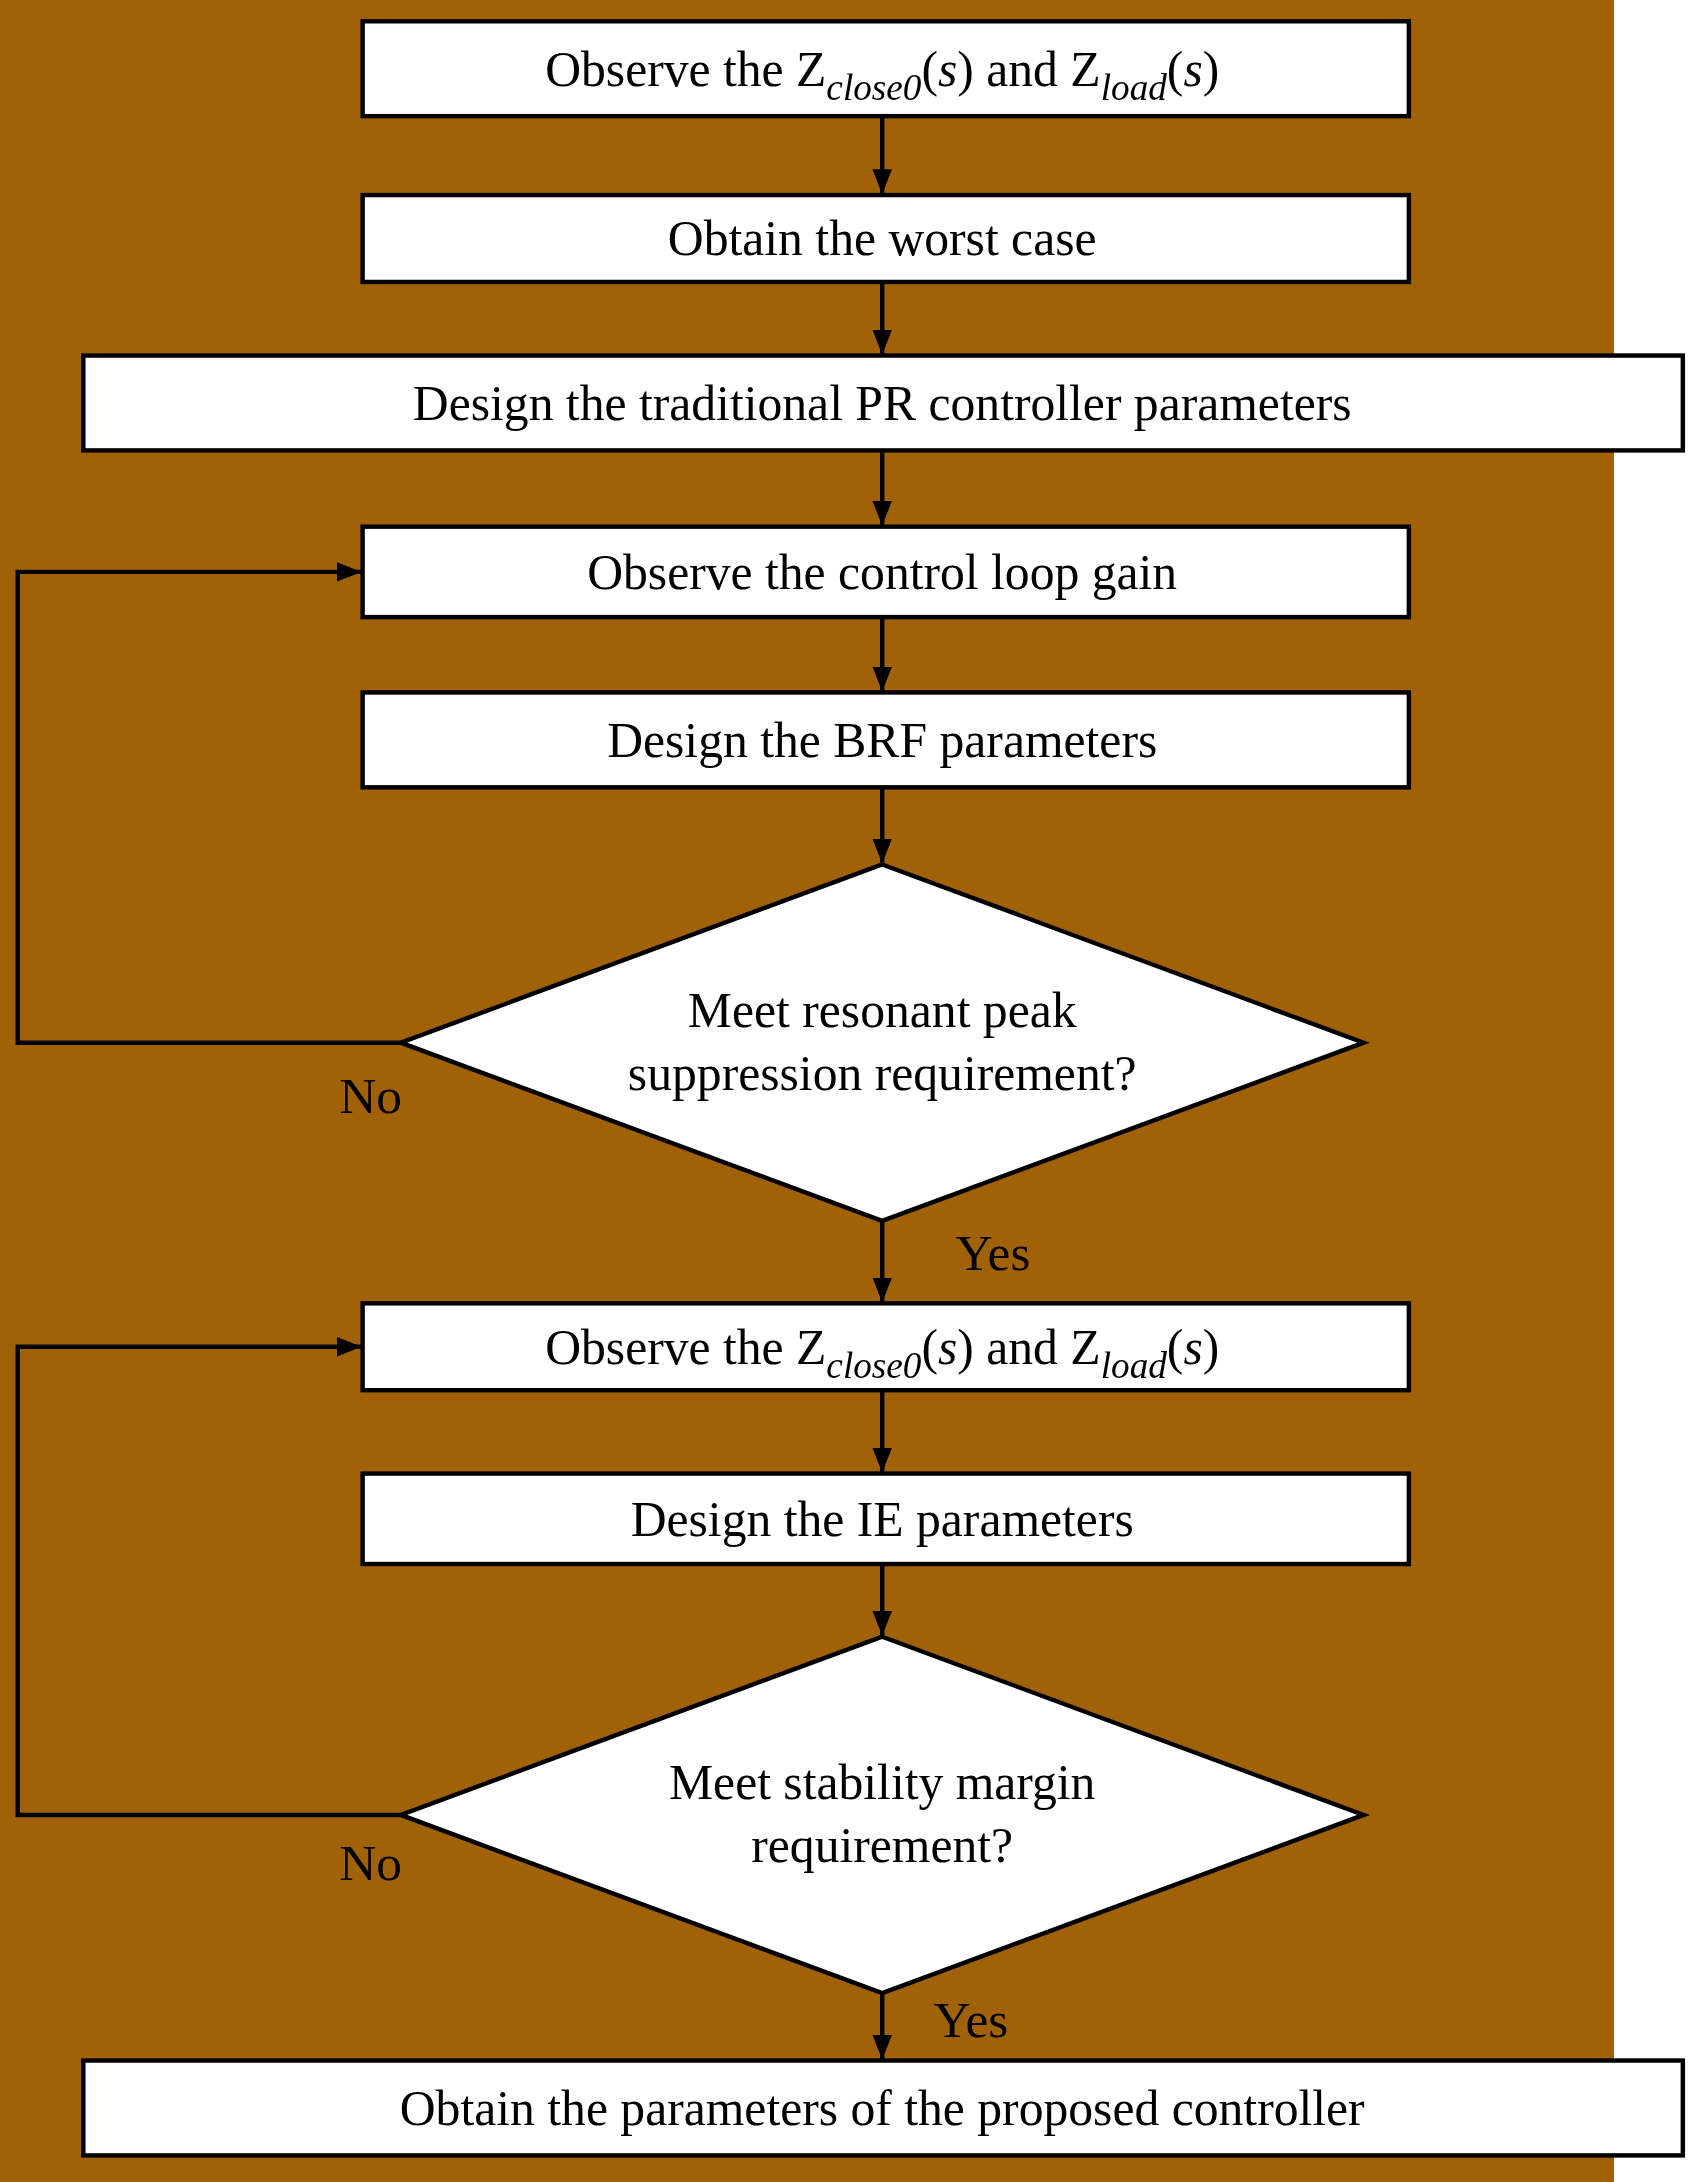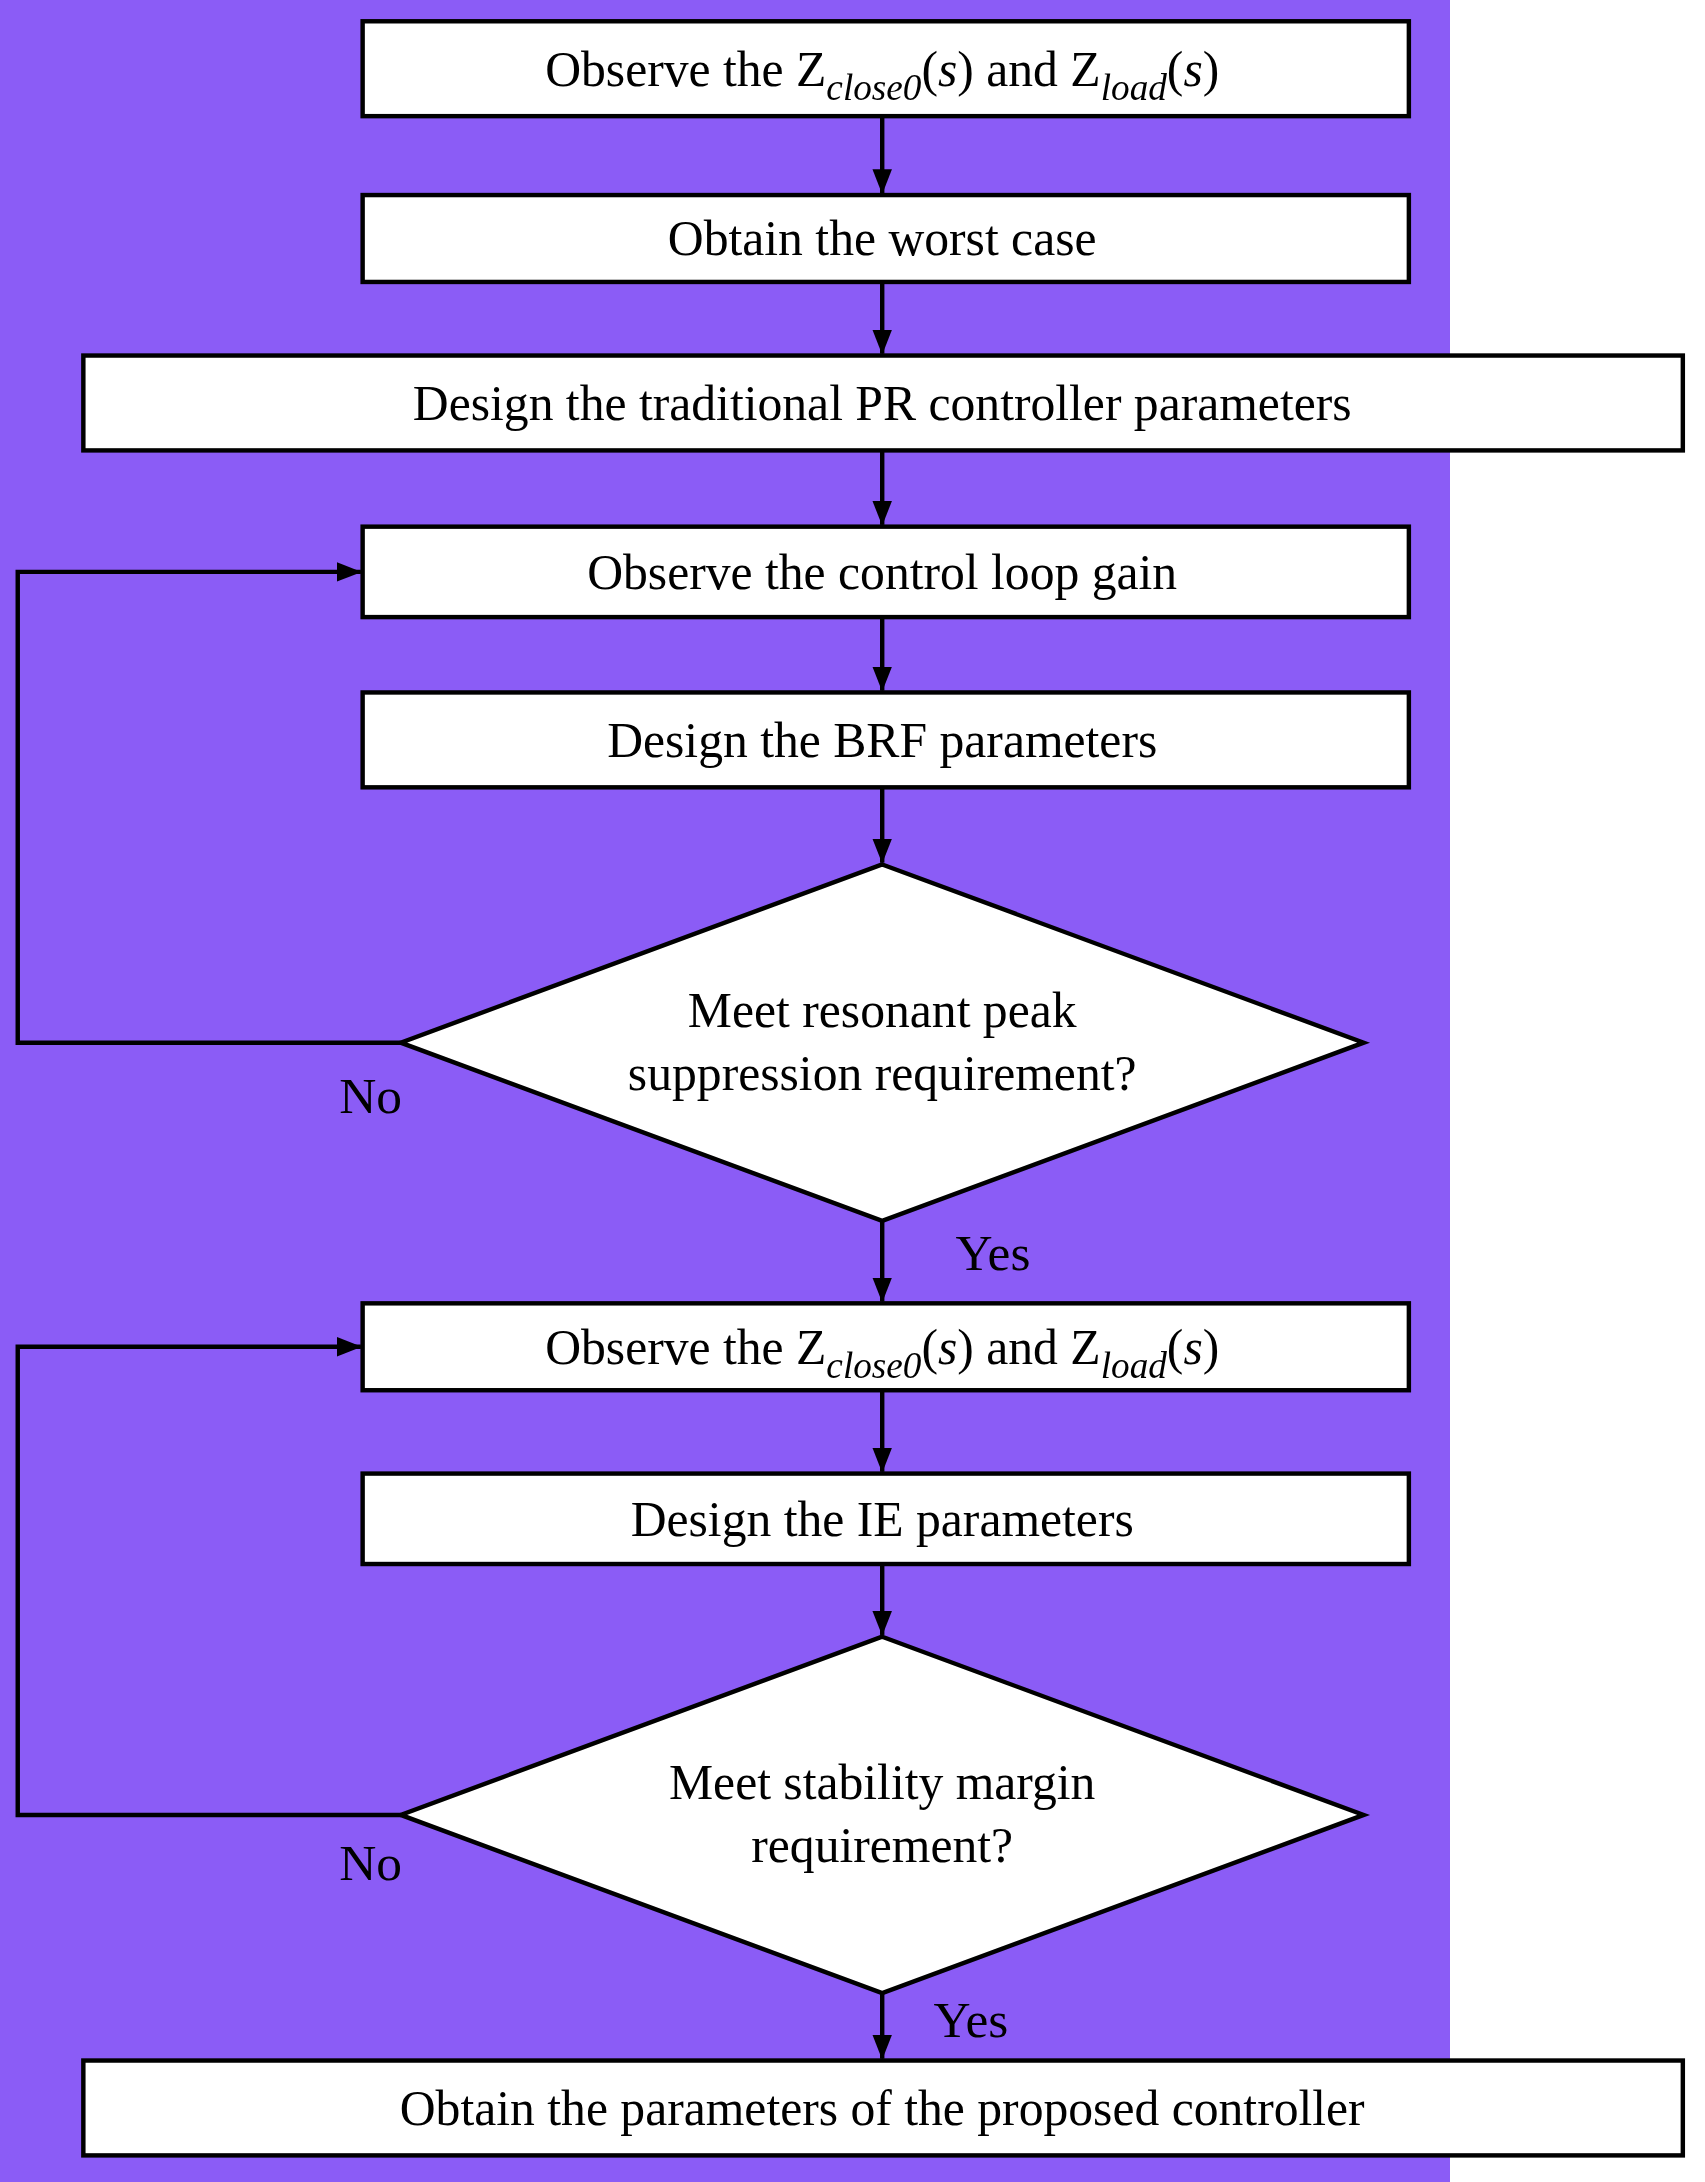--- a/index.html
+++ b/index.html
@@ -1,24 +1,24 @@
 <!DOCTYPE html>
 <html style="font-size:14px"><head>
 <meta charset="utf-8">
 <style>
   html, body {
     margin: 0;
     padding: 0;
     background: #ffffff;
   }
   #canvas-wrap {
-    width: 1450px;
+    width: 1614px;
     height: 2182px;
     position: relative;
-    background: #8b5cf6;
+    background: #a16207;
     font-family: "Liberation Serif", "DejaVu Serif", serif;
   }
   svg text {
     font-family: "Liberation Serif", "DejaVu Serif", serif;
     fill: #000000;
   }
   .node-shape {
     fill: #ffffff;
     stroke: #000000;
     stroke-width: 5;

